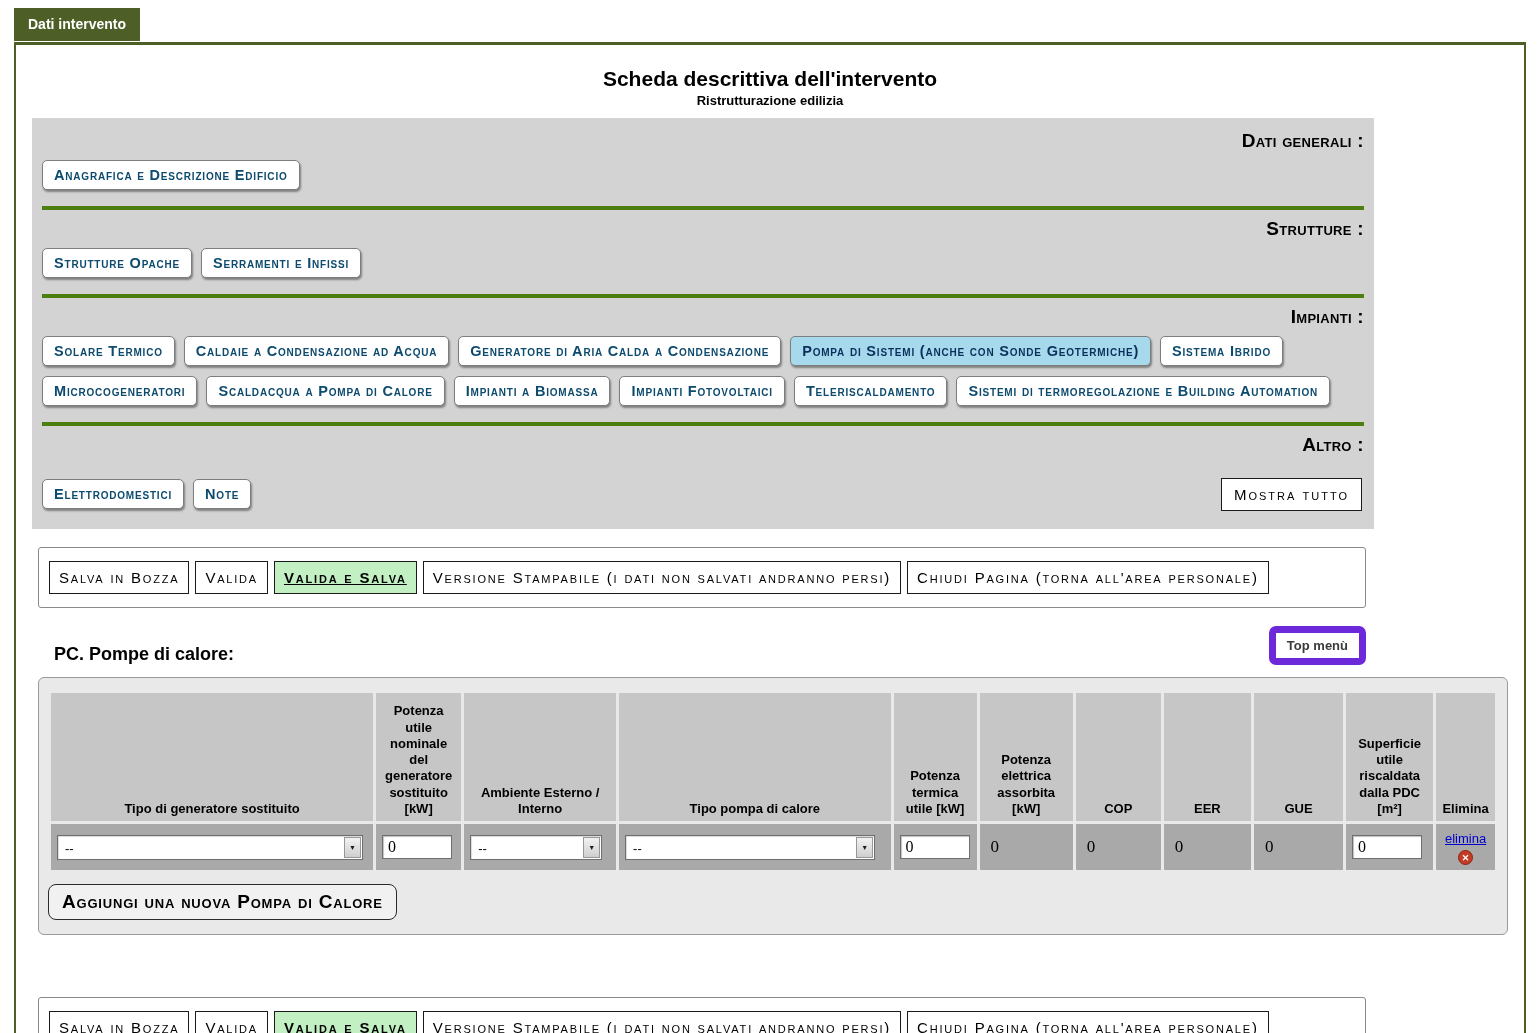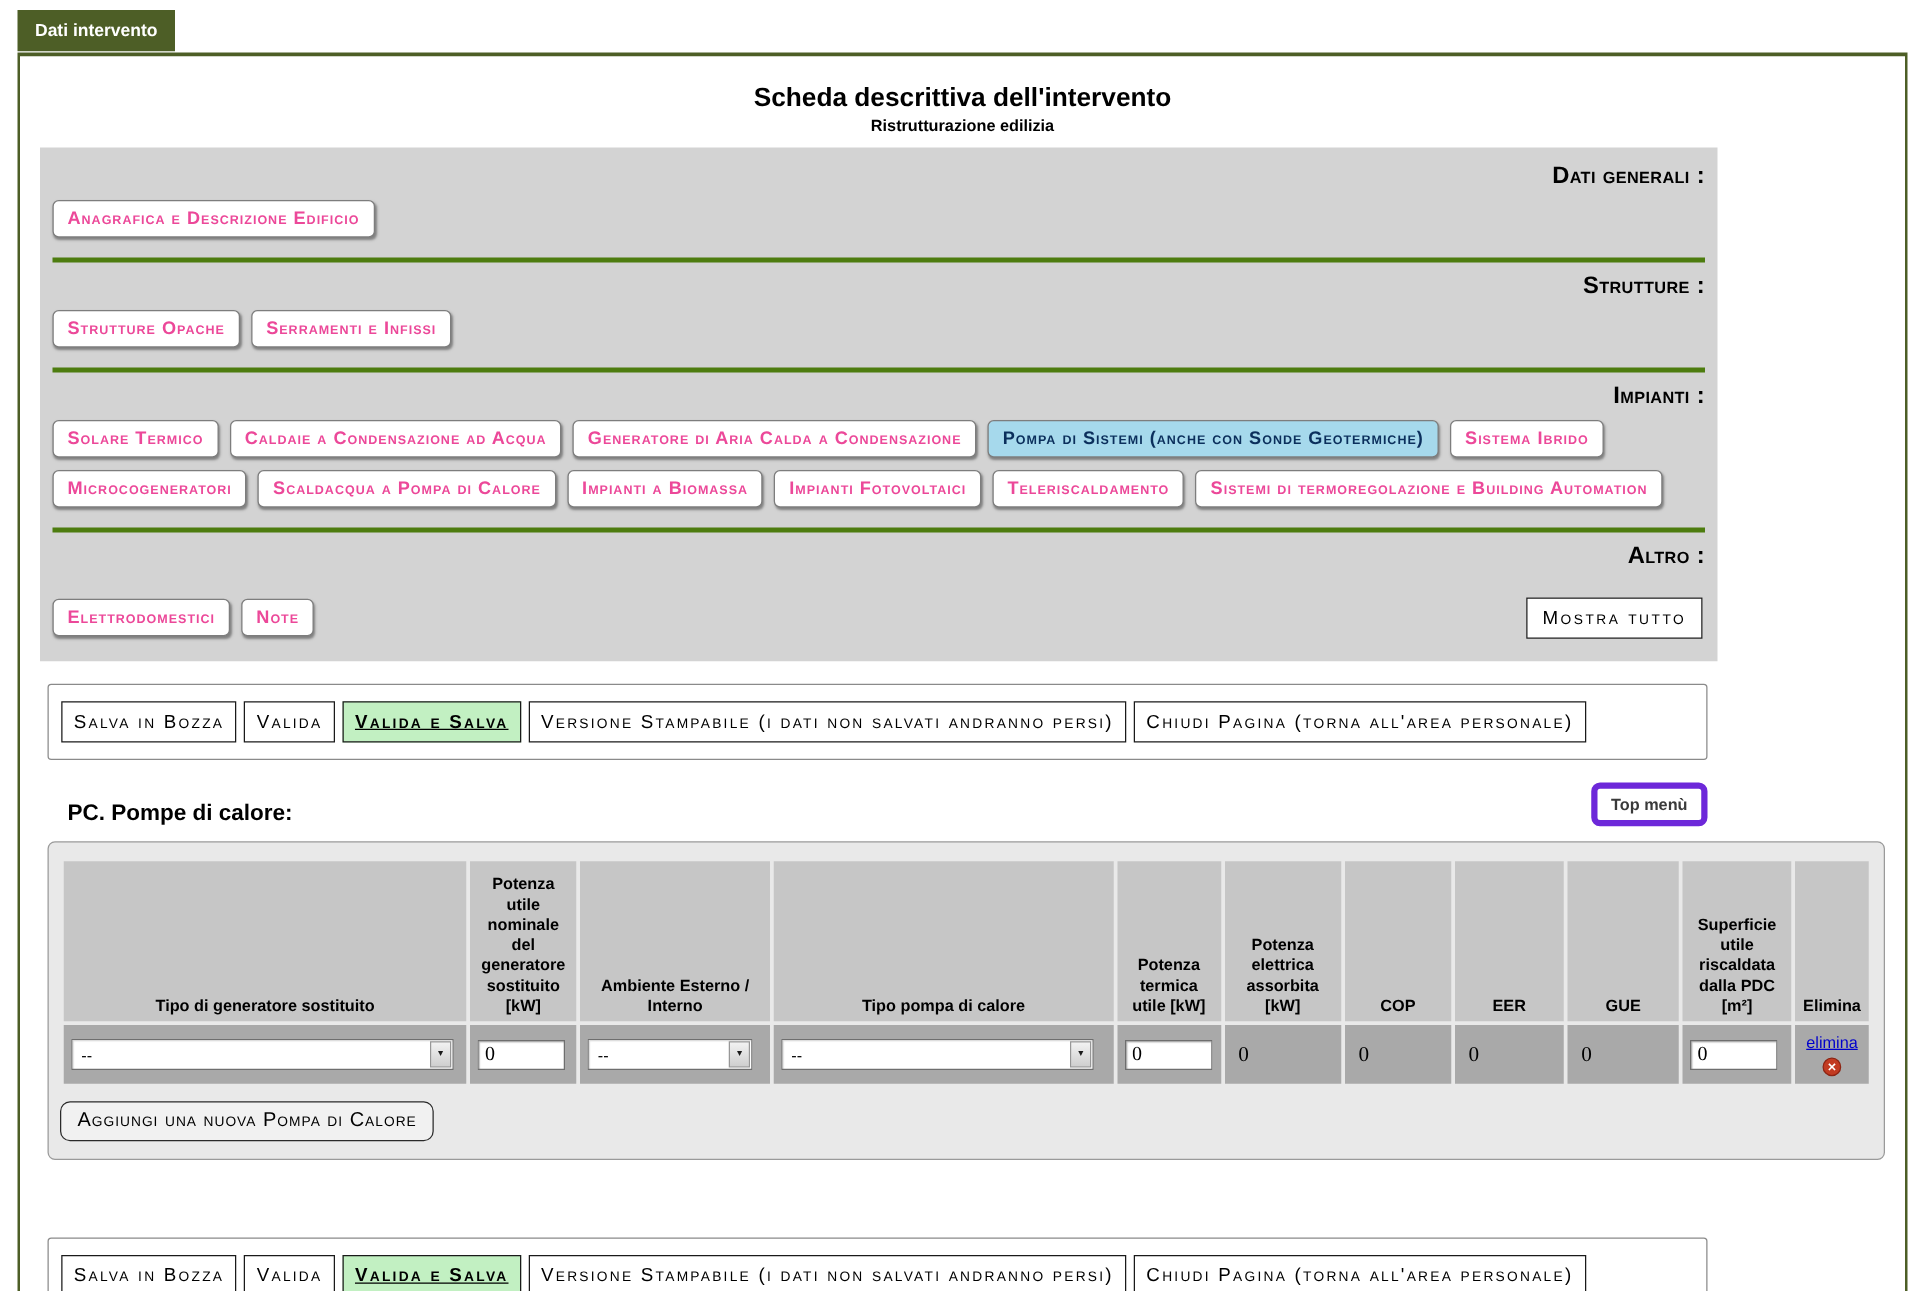--- a/index.html
+++ b/index.html
@@ -27,21 +27,21 @@
   }
   .m-section { padding:2px 0 2px 0; }
   .m-section + .m-section { border-top:4px solid #4d7c0f; margin-top:6px; padding-top:4px; }
   .m-title { font-variant:small-caps; font-weight:bold; font-size:19px; margin:4px 0 6px 0; letter-spacing:0.3px;text-align:right; }
   .btn-wrap { display:flex; flex-wrap:wrap; align-items:flex-start; }
   .mbtn {
     background:#fff; border:1px solid #7d7d7d; border-radius:5px;
     box-shadow:1px 2px 2px rgba(60,60,60,0.55);
     font-family:"Liberation Sans", sans-serif;
     font-variant:small-caps; font-weight:bold; font-size:14.5px; letter-spacing:0.8px;
-    padding:6px 11px; margin:2px 9px 8px 0; cursor:pointer; color:#ec4899;
+    padding:6px 11px; margin:2px 9px 8px 0; cursor:pointer; color:#0c4a6e;
   }
   .mbtn.active { background:#a6d9ec; color:#0b2f5c; }
   .altro-row { display:flex; justify-content:space-between; align-items:flex-end; }
   .show-all-btn {
     background:#fff; border:1px solid #1a1a1a; border-radius:0;
     font-family:"Liberation Sans", sans-serif;
     font-variant:small-caps; font-size:15px; letter-spacing:2px; font-weight:normal;
     padding:7px 12px; margin:16px 2px 6px 0; cursor:pointer; color:#000;
   }
 
@@ -57,21 +57,21 @@
     padding:7px 9px; margin-right:6px; cursor:pointer; color:#000; white-space:nowrap;
   }
   .tbtn.green { background:#c2f0c2; font-weight:bold; text-decoration:underline; }
 
   
   .pdc-head {
     margin:18px 0 0 22px; width:1328px; display:flex; justify-content:space-between; align-items:flex-end;
   }
   .pdc-title { font-size:18px; font-weight:bold; padding-left:16px; }
   .topmenu-btn {
-    background:#fff; border:5px solid #6d28d9; border-radius:7px; color:#3a3a3a;
+    background:#fff; border:7px solid #6d28d9; border-radius:7px; color:#3a3a3a;
     font-family:"Liberation Sans", sans-serif; font-size:13px; font-weight:bold;
     padding:5px 11px; cursor:pointer;
   }
 
   .table-panel {
     margin:12px 0 0 22px; width:1470px; background:#e9e9e9;
     border:1px solid #9a9a9a; border-radius:6px; padding:12px 9px 14px 9px;
   }
   table.pdc { border-collapse:separate; border-spacing:3px; table-layout:fixed; width:1450px; }
   table.pdc th {
@@ -104,21 +104,21 @@
   .del-link { color:#0000cc; text-decoration:underline; font-size:13px; cursor:pointer; display:inline-block; }
   .del-icon {
     display:inline-block; width:15px; height:15px; line-height:14px; margin-top:3px;
     background:#c23b22; border:1px solid #8e2413; border-radius:50%;
     color:#fff; font-size:9px; font-weight:bold; text-align:center; cursor:pointer;
   }
 
   .add-btn {
     margin-top:11px; background:#f1f1f1; border:1px solid #2a2a2a; border-radius:8px;
     font-family:"Liberation Sans", sans-serif;
-    font-variant:small-caps; font-weight:normal; font-size:16px; letter-spacing:0.8px;
+    font-variant:small-caps; font-weight:bold; font-size:19px; letter-spacing:0.8px;
     padding:6px 13px; cursor:pointer; color:#000;
   }
 
   .toolbar.bottom { margin-top:62px; }
 </style>
 </head>
 <body>
 
 <div class="page">
 

